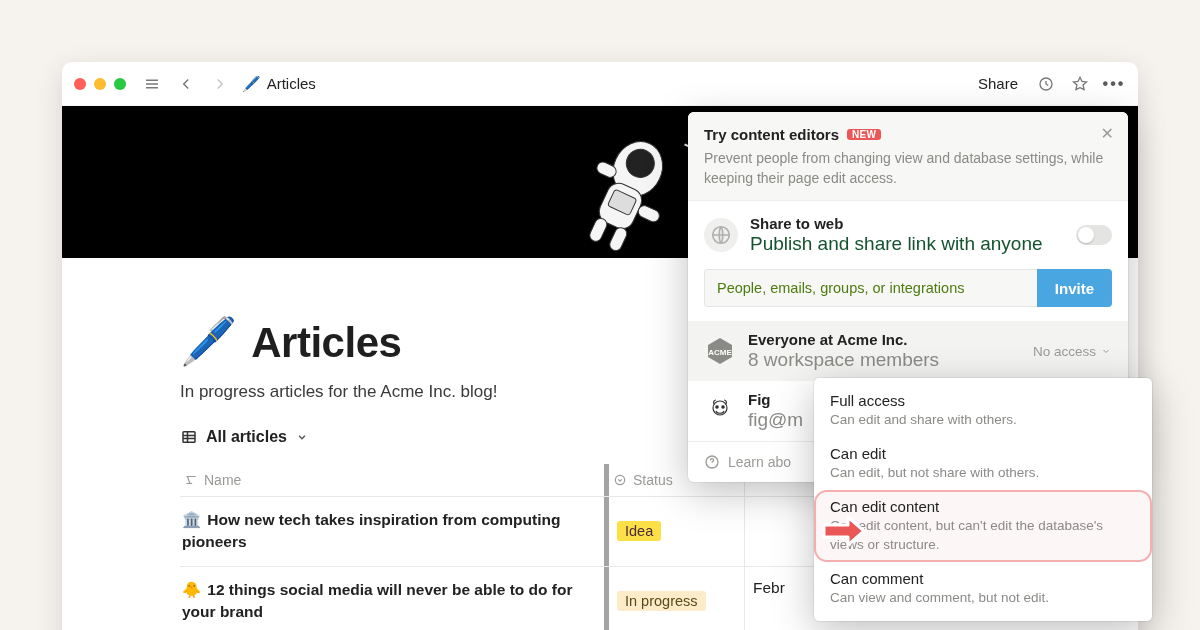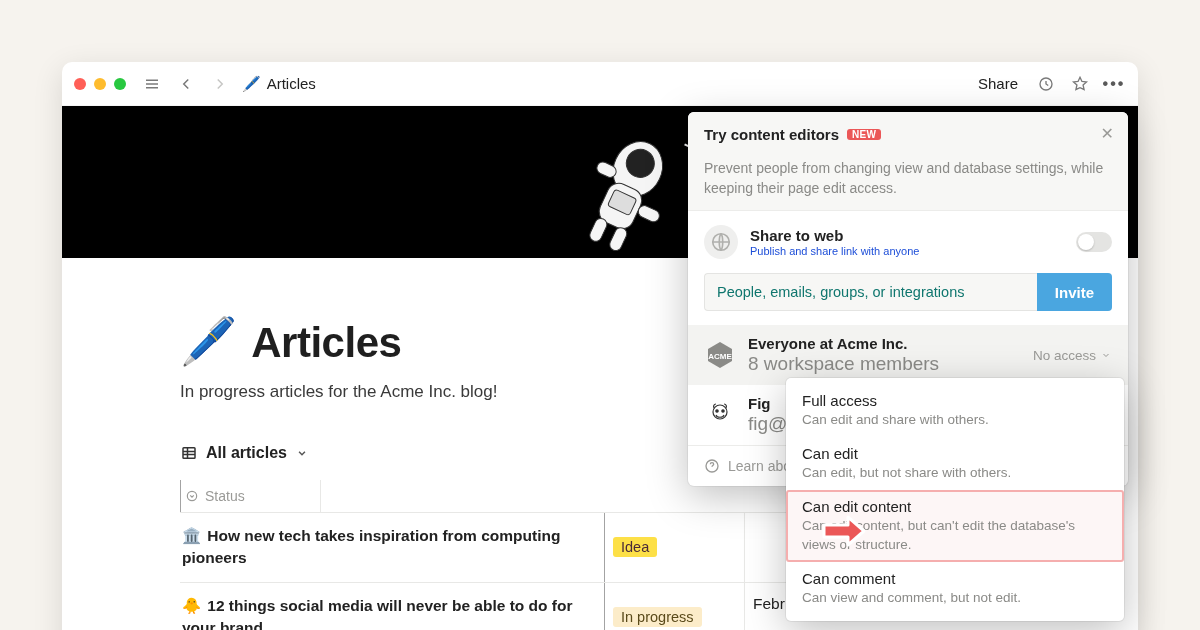--- a/index.html
+++ b/index.html
@@ -70,37 +70,37 @@
   .page-title-row { display: flex; align-items: center; gap: 14px; }
   .page-emoji { font-size: 46px; transform: translateY(-2px); filter: grayscale(10%);}
   .page-title {
     font-size: 42px; font-weight: 700; color: #1f1f1f; letter-spacing: -0.5px;
   }
   .page-desc {
     margin-top: 12px;
     font-size: 17px; color: #3a3a3a;
   }
   .view-row {
-    margin-top: 42px;
+    margin-top: 26px;
     display: flex; align-items: center; gap: 8px;
     font-size: 16px; font-weight: 600; color: #222;
   }
   .view-row svg { width: 18px; height: 18px; color: #333; }
   .view-row .chev { width: 14px; height: 14px; color: #555; }
 
   
   .tbl { margin-top: 18px; }
   .tbl-head {
     display: flex;
     border-bottom: 1px solid #e8e8e6;
     color: #9a9a97;
     font-size: 14px;
   }
   .col-name { width: 424px; padding: 8px 4px; display:flex; align-items:center; gap:6px;}
-  .col-status { width: 140px; padding: 8px 4px; border-left: 1px solid #a3a3a3; display:flex; align-items:center; gap:6px;}
+  .col-status { width: 140px; padding: 8px 4px; border-left: 5px solid #a3a3a3; display:flex; align-items:center; gap:6px;}
   .col-date { width: 150px; padding: 8px 4px; border-left: 1px solid #e8e8e6; }
   .tbl-row {
     display: flex;
     border-bottom: 1px solid #e8e8e6;
     color: #222;
     font-size: 15.5px;
   }
   .tbl-row .col-name { padding: 12px 4px 12px 2px; line-height: 1.45; font-weight: 550;}
   .tbl-row .col-status { padding: 12px 8px; }
   .tbl-row .col-date { padding: 12px 8px; }
@@ -137,56 +137,56 @@
     background: #eb5757; color: #fff;
     font-size: 10px; font-weight: 700;
     padding: 0 5px; border-radius: 3px;
     letter-spacing: 0.3px;
   }
   .pop-close {
     position: absolute; top: 12px; right: 14px;
     color: #9a9a97; font-size: 16px;
   }
   .pop-sub {
-    margin-top: 16px;
+    margin-top: 6px;
     color: #8a8a87; font-size: 14px; line-height: 1.4;
   }
   .pop-section {
     padding: 14px 16px;
     display: flex; align-items: center; gap: 12px;
   }
   .globe {
     width: 34px; height: 34px; border-radius: 50%;
     background: #efefee;
     display:flex; align-items:center; justify-content:center;
     color: #b0b0ad;
   }
   .sec-txt { flex: 1; }
   .sec-title { font-weight: 600; font-size: 15px; }
-  .sec-sub { color: #1d4ed8; font-size: 11px; margin-top: 1px;}
+  .sec-sub { color: #14532d; font-size: 19px; margin-top: 1px;}
   .toggle {
     width: 36px; height: 20px; border-radius: 999px;
     background: #e4e4e2; position: relative;
   }
   .toggle::after {
     content:""; position:absolute; left:2px; top:2px;
     width:16px; height:16px; background:#fff; border-radius:50%;
     box-shadow: 0 1px 2px rgba(0,0,0,0.2);
   }
   .invite-row {
     padding: 0 16px 14px 16px;
     display: flex; gap: 0;
   }
   .invite-input {
     flex:1; height: 38px;
     border: 1px solid #e4e4e2; border-right: none;
     border-radius: 4px 0 0 4px;
     background: #f7f7f5;
     padding: 8px 12px;
-    font-size: 14.5px; color: #0f766e;
+    font-size: 14.5px; color: #4d7c0f;
     display:flex; align-items:center;
   }
   .invite-btn {
     height: 38px; padding: 0 18px;
     background: #4aa6e0; color: #fff;
     border-radius: 0 4px 4px 0;
     font-weight: 700; font-size: 15px;
     display:flex; align-items:center;
   }
   .member-row {
@@ -210,36 +210,36 @@
   .learn-row {
     padding: 12px 16px;
     display:flex; align-items:center; gap: 8px;
     color: #9a9a97; font-size: 14px;
     border-top: 1px solid #ececea;
   }
 
   
   .perm-menu {
     position: absolute;
-    top: 378px; right: 76px;
+    top: 378px; right: 48px;
     width: 338px;
     background: #fff;
     border-radius: 5px;
     box-shadow: 0 10px 40px rgba(0,0,0,0.25), 0 0 0 1px rgba(0,0,0,0.06);
     padding: 6px 0;
     z-index: 5;
   }
   .perm-item {
     padding: 8px 16px;
   }
   .perm-item.highlight {
     outline: 2px solid rgba(235, 87, 87, 0.45);
     outline-offset: -2px;
     background: #fdf6f6;
-    border-radius: 3px;
+    border-radius: 13px;
   }
   .perm-title { font-weight: 500; font-size: 15px; color: #222;}
   .perm-sub { color: #8a8a87; font-size: 13.5px; margin-top: 2px; line-height: 1.35;}
 
   
   .arrow {
     position: absolute;
     top: 513px; left: 820px;
     z-index: 6;
   }
@@ -328,20 +328,26 @@
           <line x1="10" y1="5" x2="10" y2="19"></line>
         </svg>
       <span>All articles</span>
       <svg class="chev" viewBox="0 0 24 24" fill="none" stroke="currentColor" stroke-width="2.5">
           <path d="M7 10l5 5 5-5"></path>
         </svg>
     </div>
 
     <div class="tbl">
       <div class="tbl-head">
+        <div class="col-name">
+          <svg width="14" height="14" viewBox="0 0 24 24" fill="none" stroke="currentColor" stroke-width="2">
+              <path d="M4 18h10M4 6h16M6 6l4 12"></path>
+            </svg>
+          <span>Name</span>
+        </div>
         <div class="col-status">
           <svg width="14" height="14" viewBox="0 0 24 24" fill="currentColor">
               <circle cx="12" cy="12" r="8" fill="none" stroke="currentColor" stroke-width="2"></circle>
               <path d="M9 11l3 3 3-3" fill="none" stroke="currentColor" stroke-width="2"></path>
             </svg>
           <span>Status</span>
         </div>
         <div class="col-date"></div>
       </div>
 

